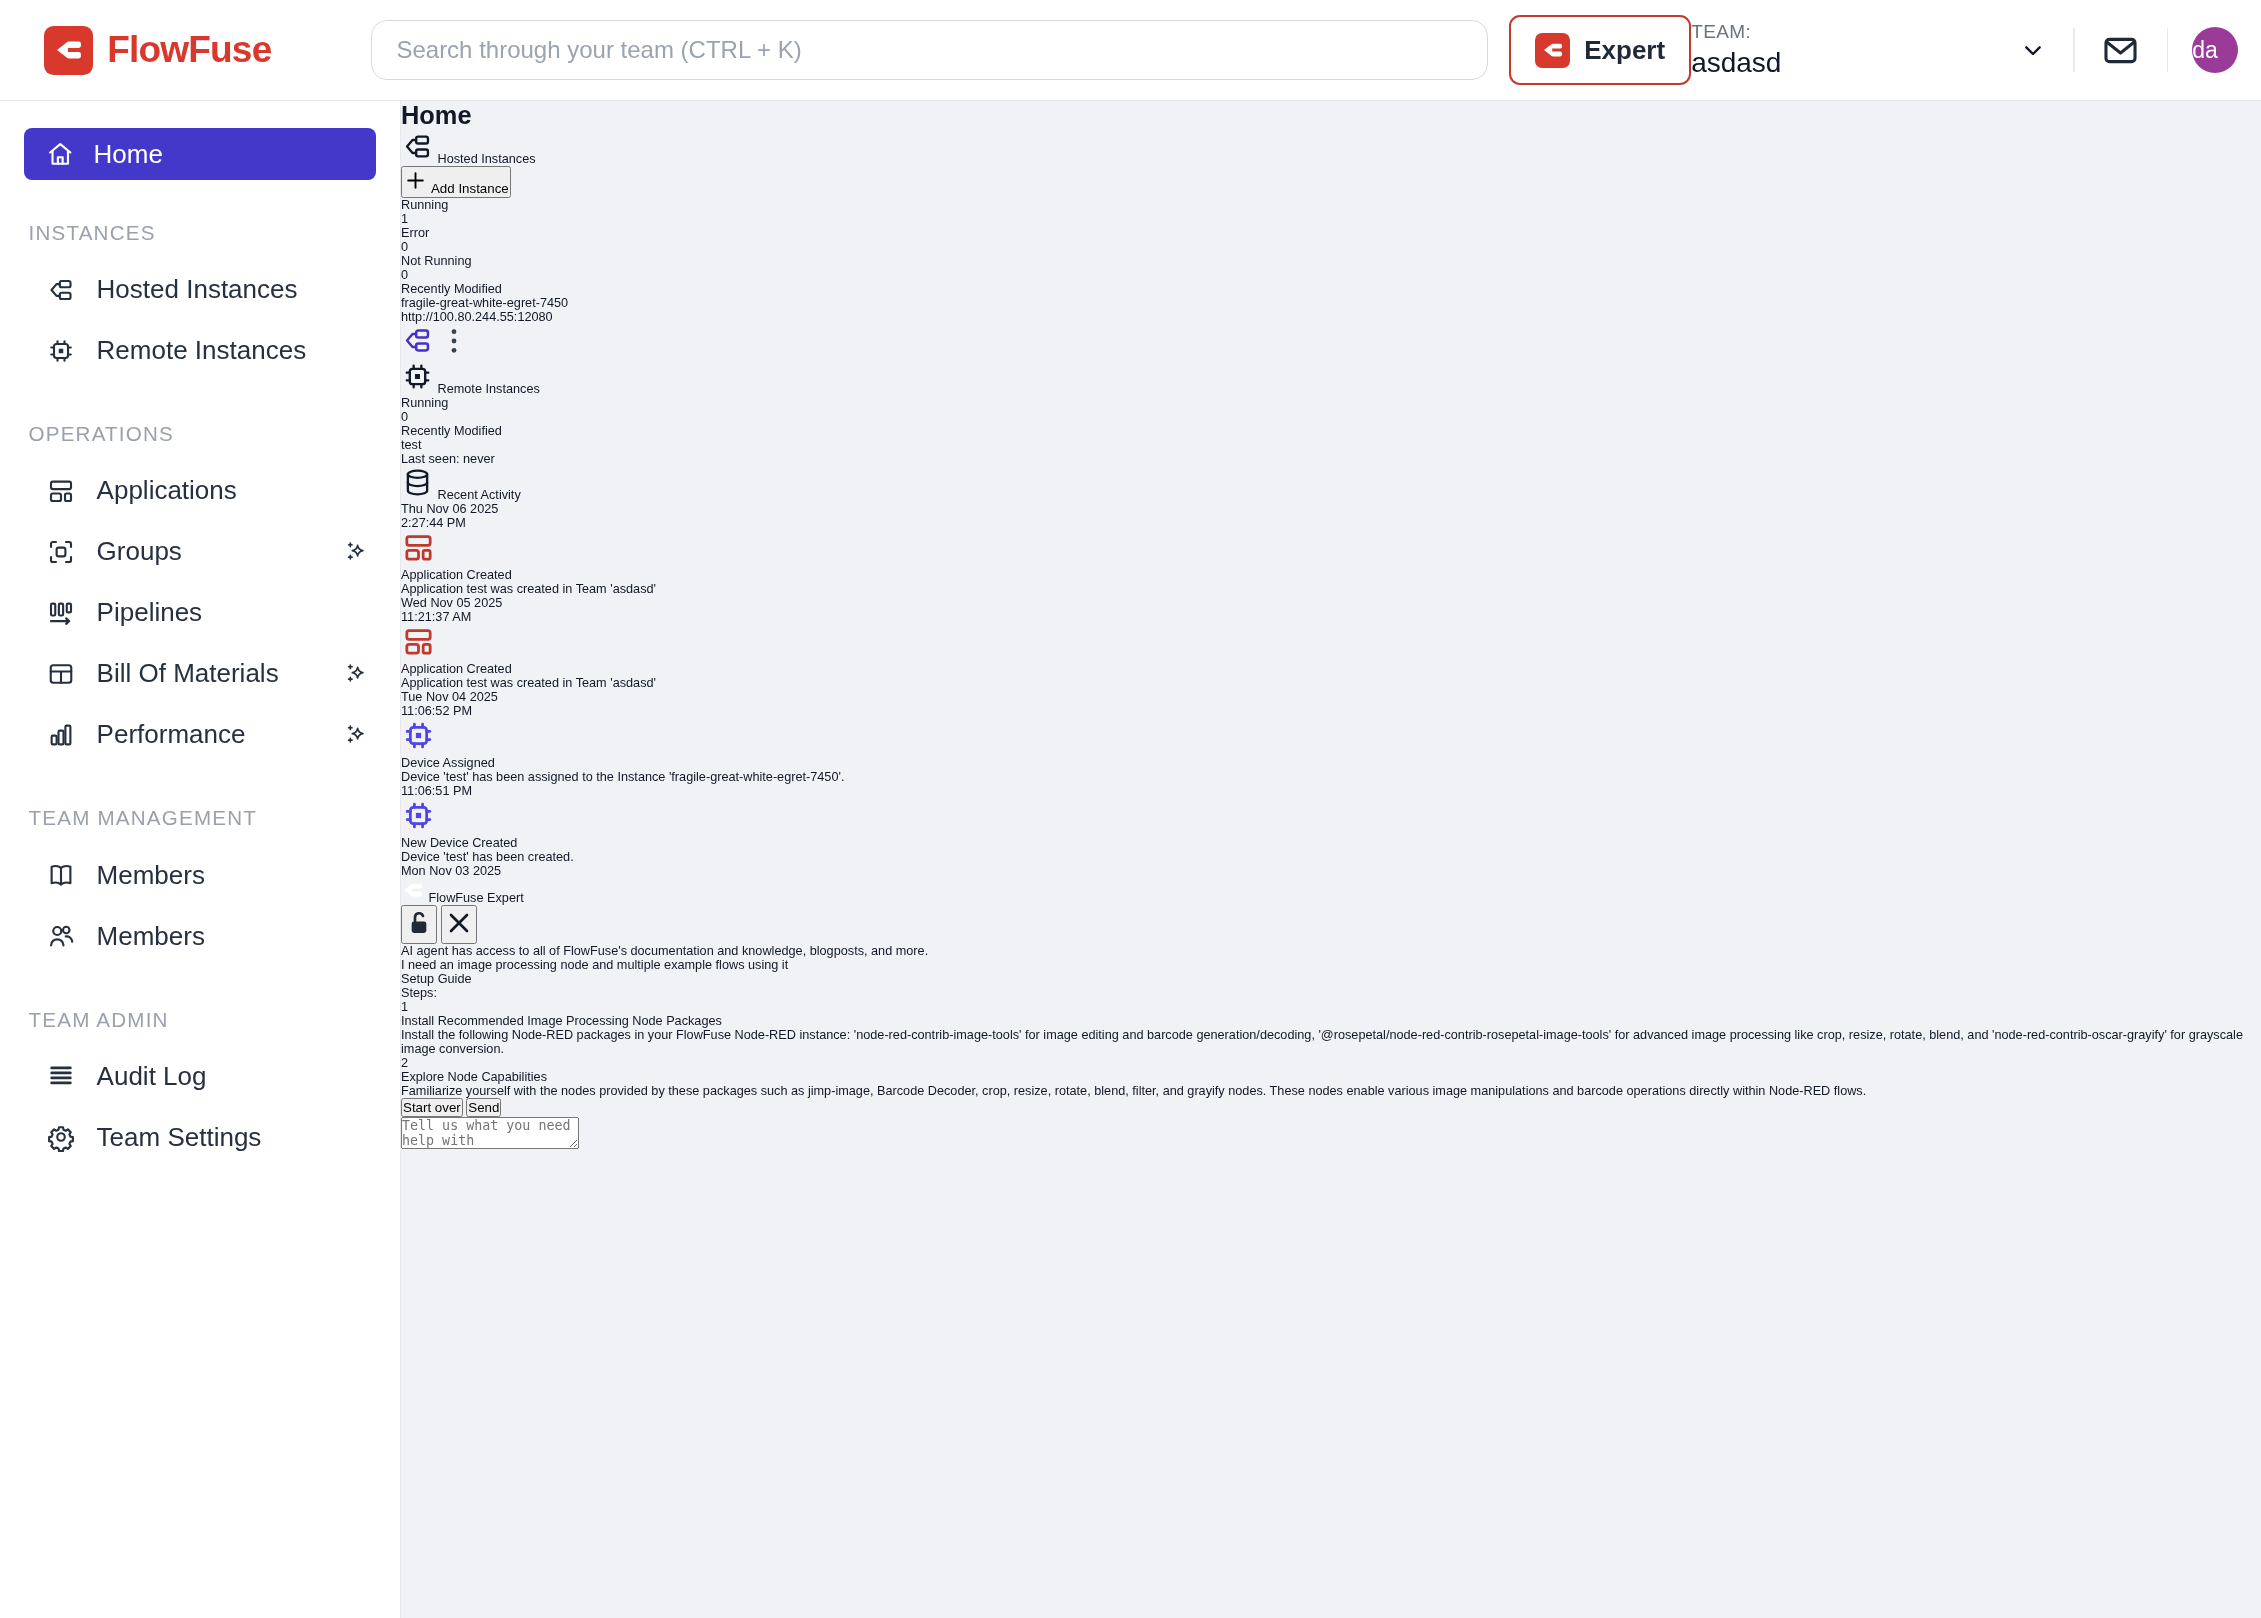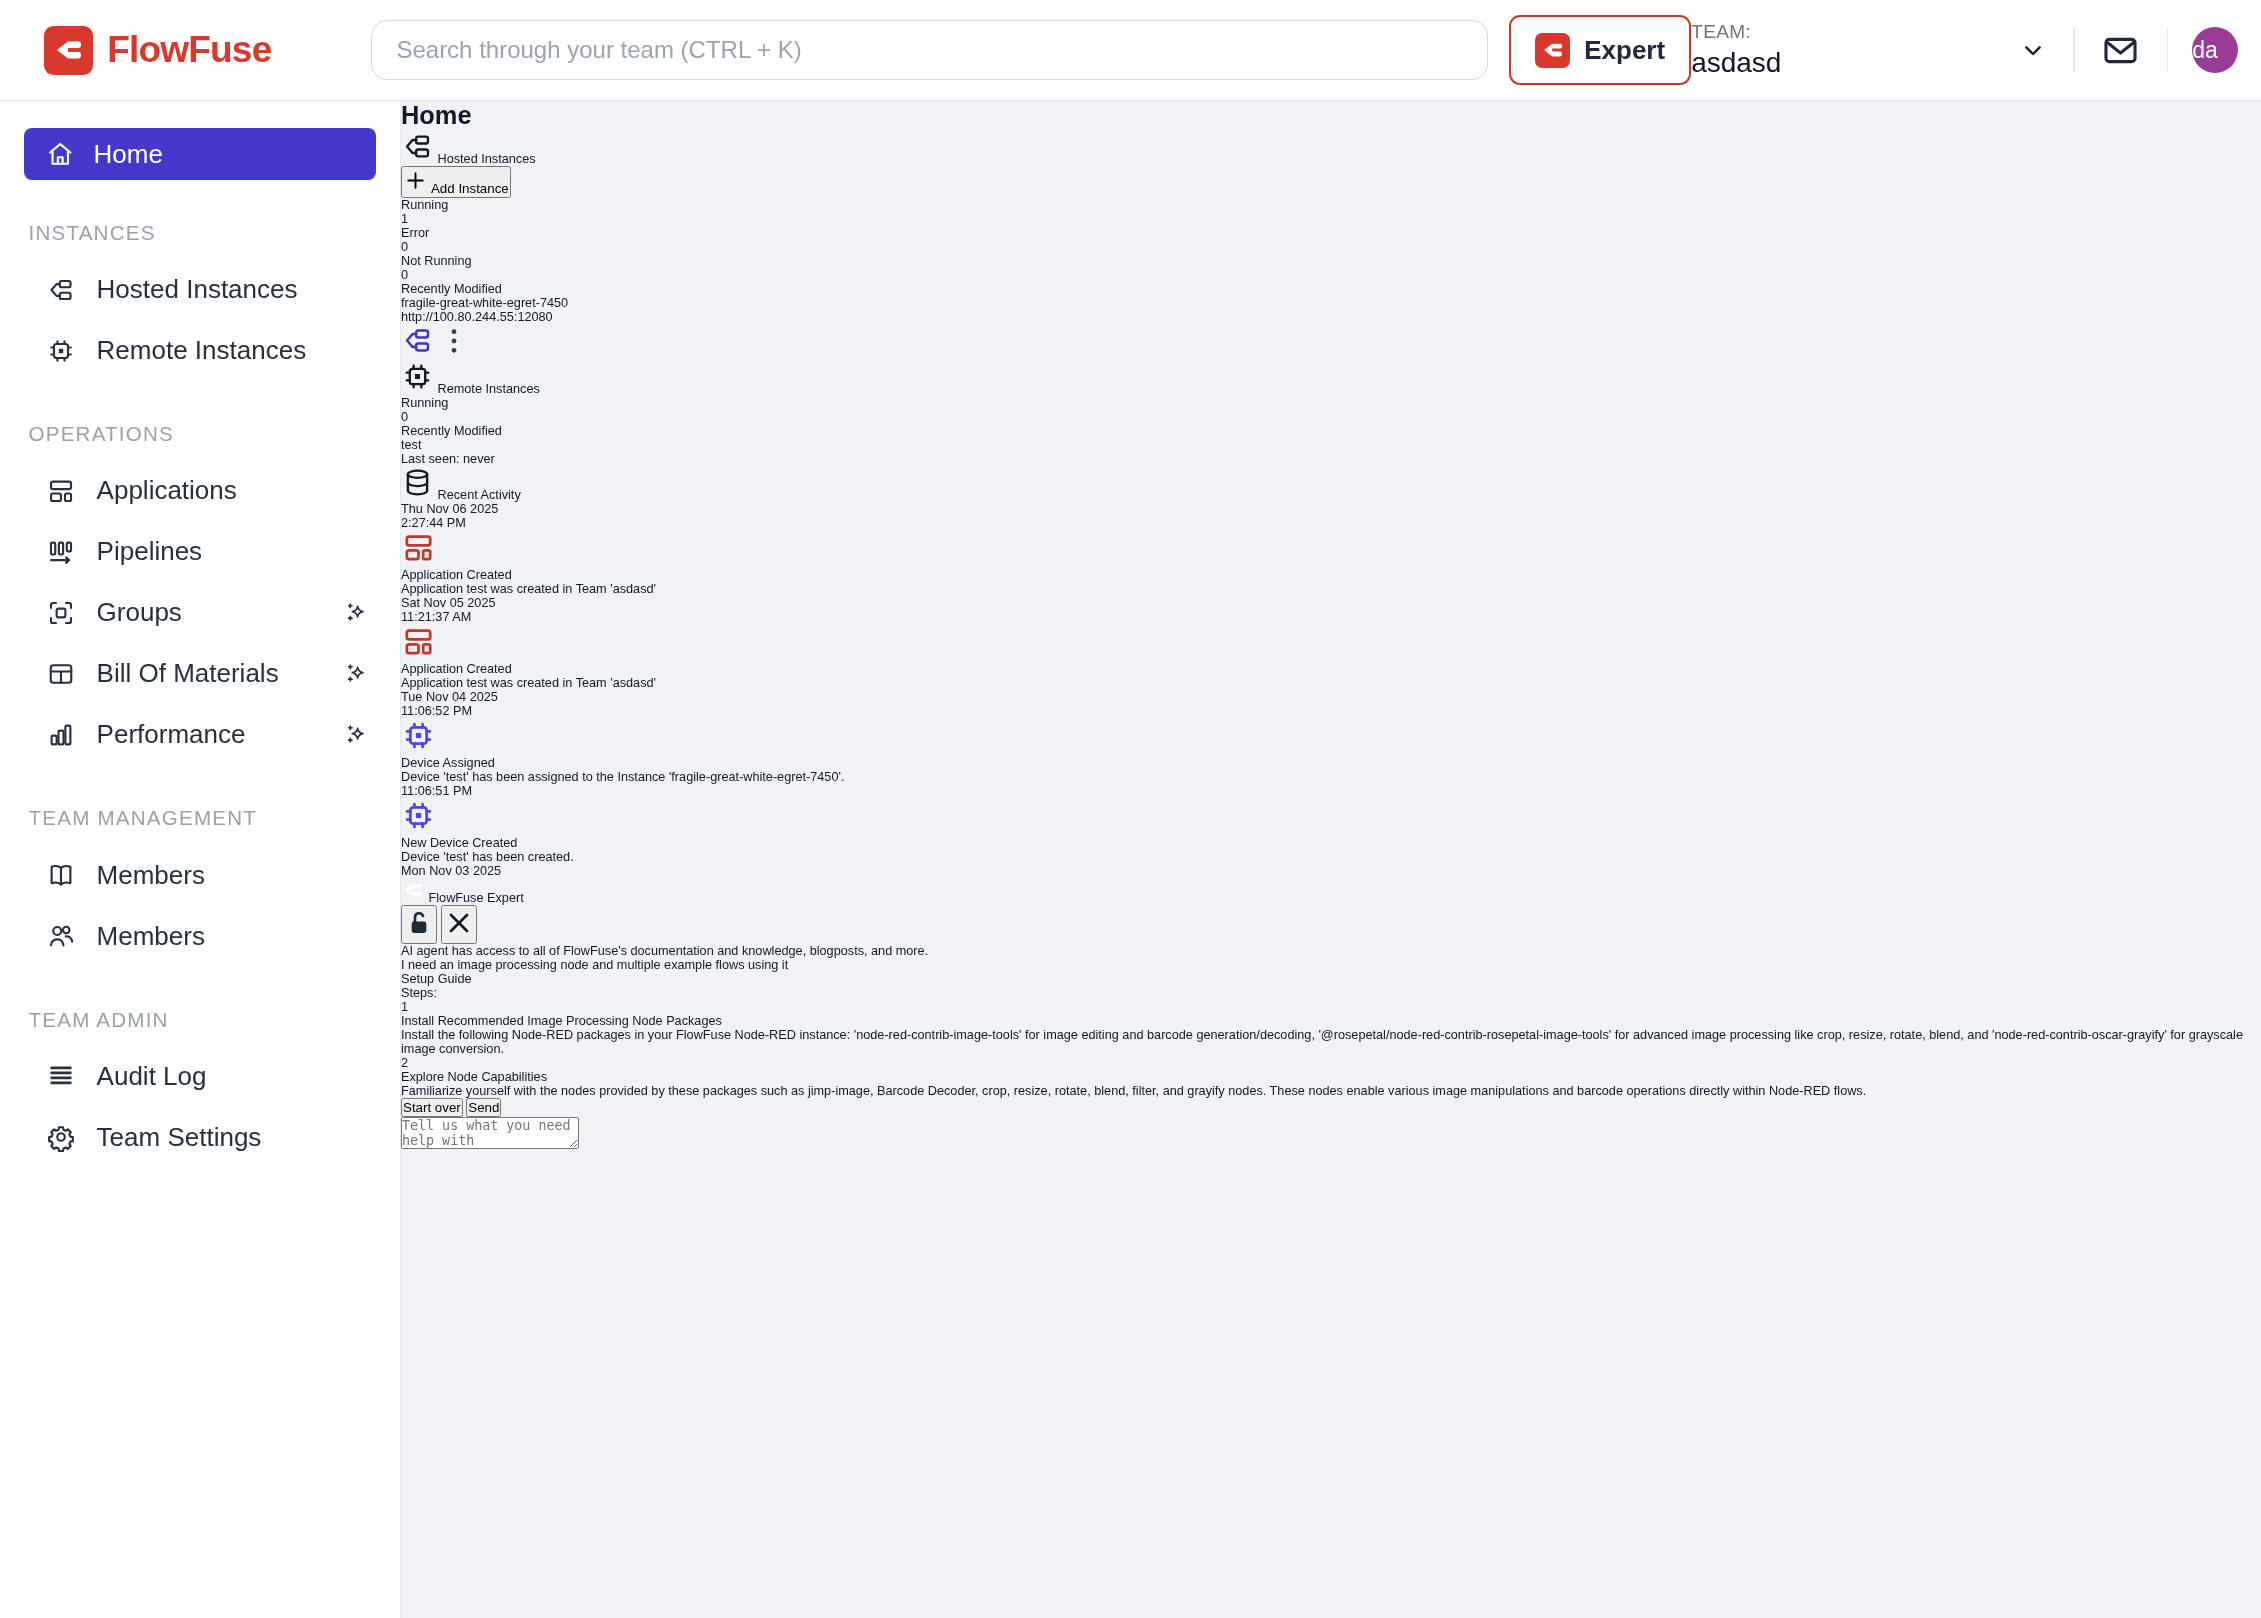--- a/index.html
+++ b/index.html
@@ -228,37 +228,37 @@
     <div class="nav-item">
       <svg width="30" height="30" viewBox="0 0 24 24" fill="none" stroke="currentColor" stroke-width="1.7" stroke-linecap="round" stroke-linejoin="round">
           <rect x="4" y="4.5" width="16" height="6" rx="1.5"></rect>
           <rect x="4" y="14" width="8" height="6" rx="1.5"></rect>
           <rect x="15.2" y="14" width="4.8" height="6" rx="1.2"></rect>
         </svg>
       <span>Applications</span>
     </div>
     <div class="nav-item">
       <svg width="30" height="30" viewBox="0 0 24 24" fill="none" stroke="currentColor" stroke-width="1.7" stroke-linecap="round" stroke-linejoin="round">
+          <path d="M8 4H5.5A1.5 1.5 0 0 0 4 5.5V8M16 4h2.5A1.5 1.5 0 0 1 20 5.5V8M8 20H5.5A1.5 1.5 0 0 1 4 18.5V16M16 20h2.5a1.5 1.5 0 0 0 1.5-1.5V16"></path>
+          <rect x="8.5" y="8.5" width="7" height="7" rx="1.5"></rect>
+        </svg>
+      <span>Groups</span>
+      <svg class="sparkle" width="27" height="27" viewBox="0 0 24 24" fill="none" stroke="currentColor" stroke-width="1.5" stroke-linecap="round" stroke-linejoin="round">
+          <path d="M13 6.5c.5 3 1.7 4.2 4.7 4.7-3 .5-4.2 1.7-4.7 4.7-.5-3-1.7-4.2-4.7-4.7 3-.5 4.2-1.7 4.7-4.7Z"></path>
+          <path d="M6.5 4.5v3M5 6h3M6.5 15.5v3M5 17h3"></path>
+        </svg>
+    </div>
+    <div class="nav-item">
+      <svg width="30" height="30" viewBox="0 0 24 24" fill="none" stroke="currentColor" stroke-width="1.7" stroke-linecap="round" stroke-linejoin="round">
           <rect x="4" y="4.5" width="3.4" height="9.5" rx="1"></rect>
           <rect x="10.3" y="4.5" width="3.4" height="9.5" rx="1"></rect>
           <rect x="16.6" y="4.5" width="3.4" height="7" rx="1"></rect>
           <path d="M4 18.5h14.5m0 0-2.4-2.2m2.4 2.2-2.4 2.2"></path>
         </svg>
       <span>Pipelines</span>
-    </div>
-    <div class="nav-item">
-      <svg width="30" height="30" viewBox="0 0 24 24" fill="none" stroke="currentColor" stroke-width="1.7" stroke-linecap="round" stroke-linejoin="round">
-          <path d="M8 4H5.5A1.5 1.5 0 0 0 4 5.5V8M16 4h2.5A1.5 1.5 0 0 1 20 5.5V8M8 20H5.5A1.5 1.5 0 0 1 4 18.5V16M16 20h2.5a1.5 1.5 0 0 0 1.5-1.5V16"></path>
-          <rect x="8.5" y="8.5" width="7" height="7" rx="1.5"></rect>
-        </svg>
-      <span>Groups</span>
-      <svg class="sparkle" width="27" height="27" viewBox="0 0 24 24" fill="none" stroke="currentColor" stroke-width="1.5" stroke-linecap="round" stroke-linejoin="round">
-          <path d="M13 6.5c.5 3 1.7 4.2 4.7 4.7-3 .5-4.2 1.7-4.7 4.7-.5-3-1.7-4.2-4.7-4.7 3-.5 4.2-1.7 4.7-4.7Z"></path>
-          <path d="M6.5 4.5v3M5 6h3M6.5 15.5v3M5 17h3"></path>
-        </svg>
     </div>
     <div class="nav-item">
       <svg width="30" height="30" viewBox="0 0 24 24" fill="none" stroke="currentColor" stroke-width="1.7" stroke-linecap="round" stroke-linejoin="round">
           <rect x="3.8" y="5" width="16.4" height="14" rx="2"></rect>
           <path d="M3.8 10h16.4M12 10v9"></path>
         </svg>
       <span>Bill Of Materials</span>
       <svg class="sparkle" width="27" height="27" viewBox="0 0 24 24" fill="none" stroke="currentColor" stroke-width="1.5" stroke-linecap="round" stroke-linejoin="round">
           <path d="M13 6.5c.5 3 1.7 4.2 4.7 4.7-3 .5-4.2 1.7-4.7 4.7-.5-3-1.7-4.2-4.7-4.7 3-.5 4.2-1.7 4.7-4.7Z"></path>
           <path d="M6.5 4.5v3M5 6h3M6.5 15.5v3M5 17h3"></path>
@@ -428,21 +428,21 @@
               <rect x="4" y="4.5" width="16" height="6" rx="1.5"></rect>
               <rect x="4" y="14" width="8" height="6" rx="1.5"></rect>
               <rect x="15.2" y="14" width="4.8" height="6" rx="1.2"></rect>
             </svg>
           <div>
             <div class="e-title">Application Created</div>
             <div class="e-desc">Application test was created in Team 'asdasd'</div>
           </div>
         </div>
 
-        <div class="act-date">Sat Nov 05 2025</div>
+        <div class="act-date">Wed Nov 05 2025</div>
         <div class="act-div"></div>
         <div class="event alt">
           <div class="e-time">11:21:37 AM</div>
           <svg class="e-icon" width="35" height="35" viewBox="0 0 24 24" fill="none" stroke="#C0392B" stroke-width="1.9" stroke-linecap="round" stroke-linejoin="round">
               <rect x="4" y="4.5" width="16" height="6" rx="1.5"></rect>
               <rect x="4" y="14" width="8" height="6" rx="1.5"></rect>
               <rect x="15.2" y="14" width="4.8" height="6" rx="1.2"></rect>
             </svg>
           <div>
             <div class="e-title">Application Created</div>

